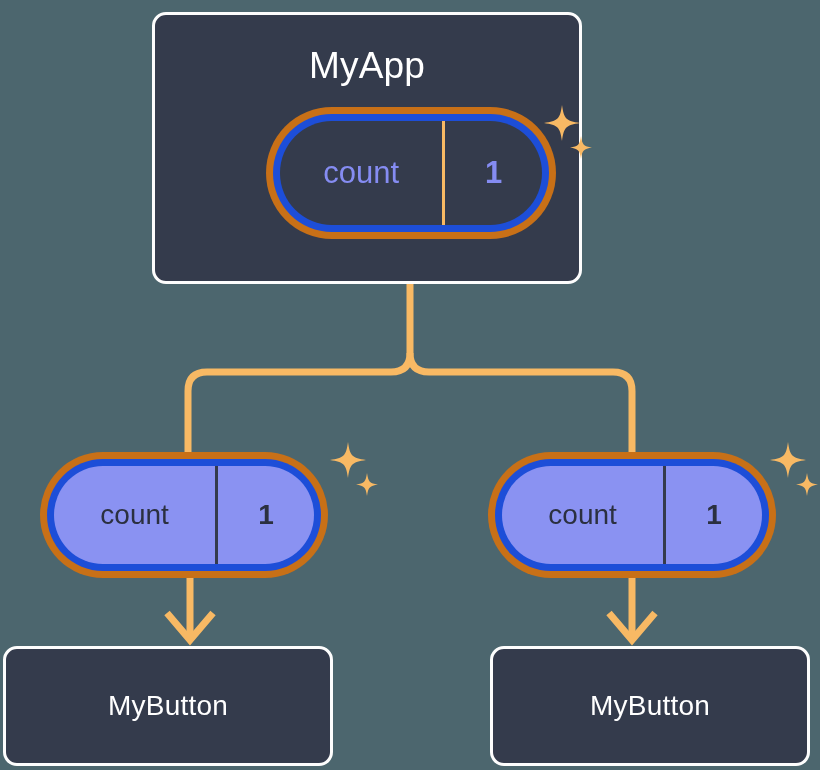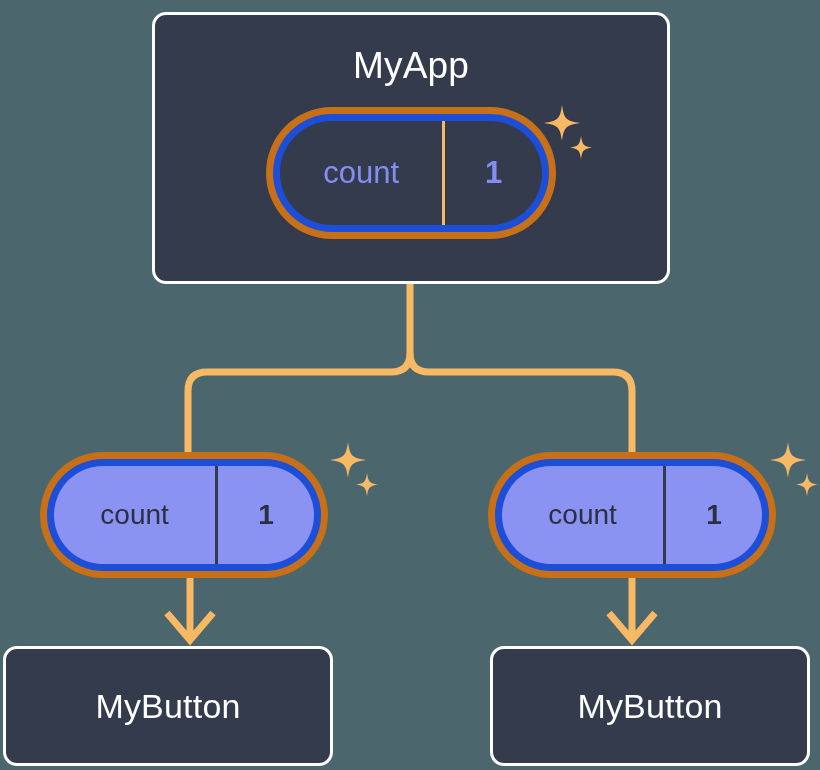--- a/index.html
+++ b/index.html
@@ -44,35 +44,35 @@
     font-size: 37px;
     font-weight: 400;
     letter-spacing: 0.2px;
     text-align: center;
     white-space: nowrap;
   }
 
   #card-myapp {
     left: 152px;
     top: 12px;
-    width: 518px;
+    width: 430px;
     height: 272px;
   }
   #card-myapp .card-title {
     margin-top: 30px;
   }
 
   .card-button {
     height: 120px;
     display: flex;
     align-items: center;
     justify-content: center;
   }
   .card-button .card-title {
-    font-size: 34px;
+    font-size: 28px;
   }
   #card-button-left {
     left: 3px;
     top: 646px;
     width: 330px;
   }
   #card-button-right {
     left: 490px;
     top: 646px;
     width: 320px;

